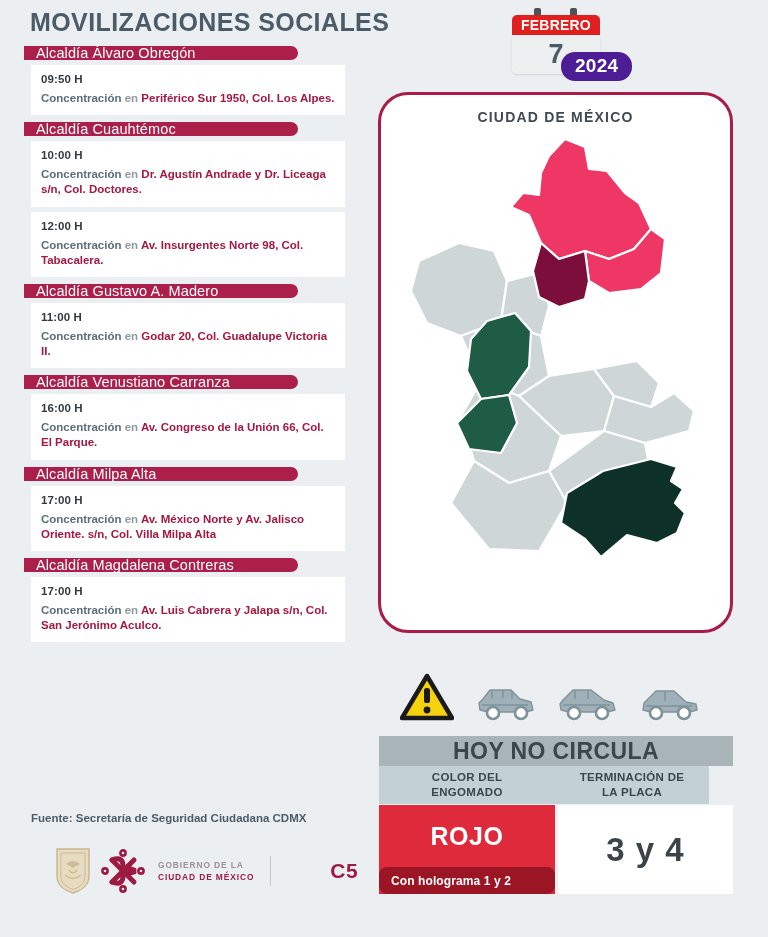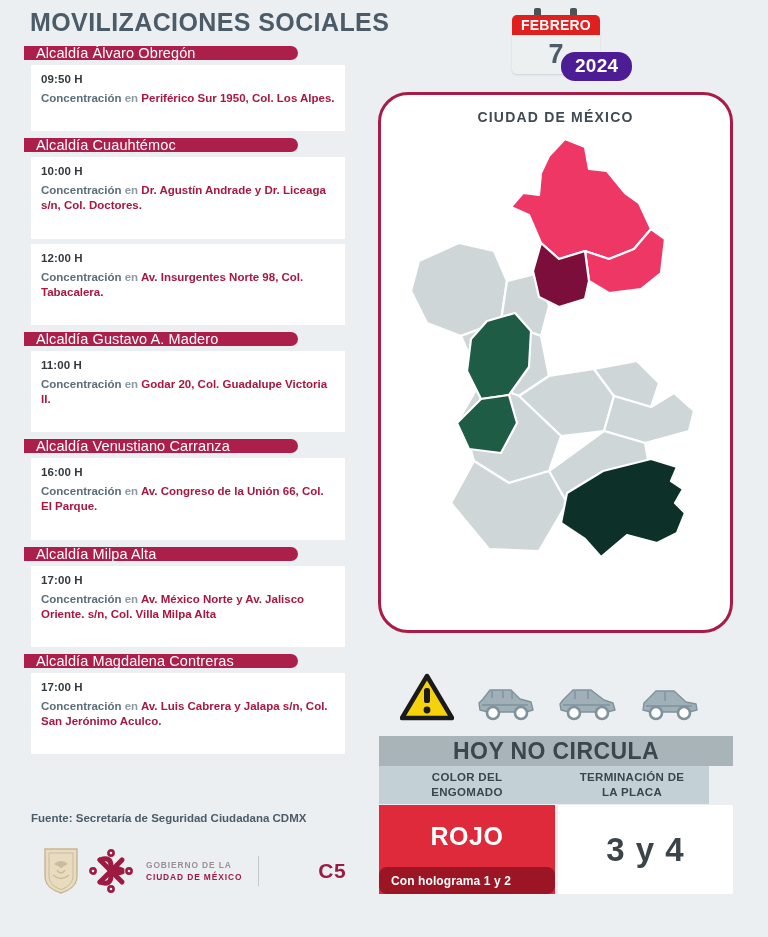--- a/index.html
+++ b/index.html
@@ -30,40 +30,40 @@
     color: #fff;
     font-size: 14.5px;
     font-weight: 500;
     letter-spacing: .1px;
     white-space: nowrap;
   }
   .event-card {
     background: #fff;
     margin: 0 0 5px 31px;
     width: 314px;
-    padding: 8px 10px 25px 10px;
+    padding: 8px 10px 9px 10px;
   }
   .event-time {
     font-size: 11.5px; font-weight: bold; color: #33393d;
     margin-bottom: 6px; letter-spacing: .1px;
   }
   .event-desc {
     font-size: 11.5px; line-height: 1.32; font-weight: bold;
   }
   .w-conc { color: #5c6e7a; }
   .w-en  { color: #8d9aa3; font-weight: bold; }
   .w-addr{ color: #a8173f; }
   .pill-gap { margin-top: 7px; }
   
   .source-line {
     position: absolute; left: 31px; top: 812px;
     font-size: 11.5px; font-weight: bold; color: #4b5c68;
   }
   .logo-row {
-    position: absolute; left: 44px; top: 848px;
+    position: absolute; left: 56px; top: 848px;
     display: flex; align-items: center; gap: 10px;
   }
   .shield { width: 34px; height: 46px; }
   .cdmx-knot { width: 46px; height: 46px; }
   .gob-text {
     font-size: 8.4px; font-weight: bold; letter-spacing: .9px;
     line-height: 1.45; margin-left: 2px;
   }
   .gob-l1 { color: #9a8f93; }
   .gob-l2 { color: #9d1b43; }

